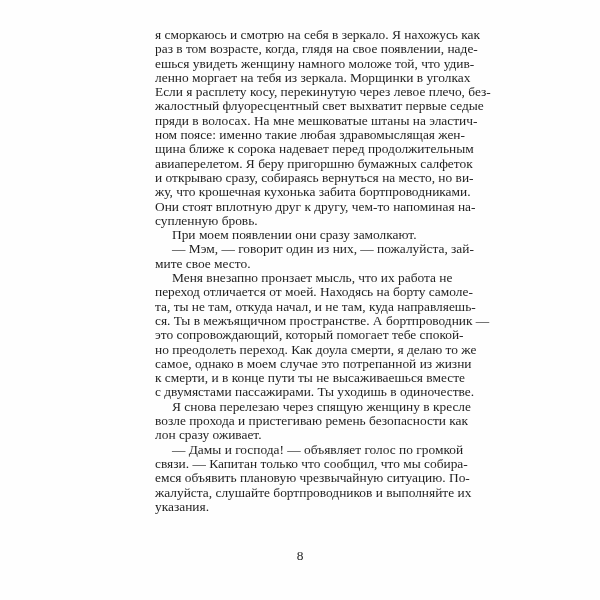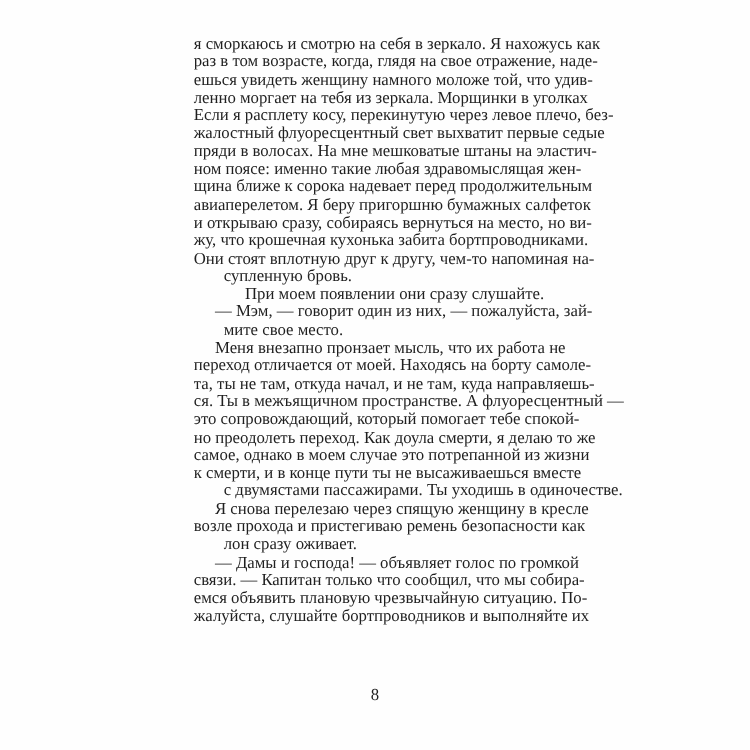--- a/index.html
+++ b/index.html
@@ -35,84 +35,84 @@
     text-align: justify;
     text-align-last: justify;
     height: 14.3px;
     overflow: visible;
   }
   .line.indent {
     padding-left: 17px;
   }
   .line.last {
     text-align-last: left;
-    margin-left: 24px;
   }
   .page-number {
     position: absolute;
     left: 0;
     width: 600px;
     top: 548px;
     text-align: center;
     font-size: 13.4px;
     line-height: 16px;
   }
 </style>
 </head>
 <body>
 
 <div class="page">
   <div class="text-block">
 
     <div>
       <span class="line">я сморкаюсь и смотрю на себя в зеркало. Я нахожусь как</span>
-      <span class="line">раз в том возрасте, когда, глядя на свое отражение, наде-</span>
+      <span class="line">раз в том возрасте, когда, глядя на свое появлении, наде-</span>
       <span class="line">ешься увидеть женщину намного моложе той, что удив-</span>
       <span class="line">ленно моргает на тебя из зеркала. Морщинки в уголках</span>
       <span class="line">Если я расплету косу, перекинутую через левое плечо, без-</span>
       <span class="line">жалостный флуоресцентный свет выхватит первые седые</span>
       <span class="line">пряди в волосах. На мне мешковатые штаны на эластич-</span>
       <span class="line">ном поясе: именно такие любая здравомыслящая жен-</span>
       <span class="line">щина ближе к сорока надевает перед продолжительным</span>
       <span class="line">авиаперелетом. Я беру пригоршню бумажных салфеток</span>
       <span class="line">и открываю сразу, собираясь вернуться на место, но ви-</span>
       <span class="line">жу, что крошечная кухонька забита бортпроводниками.</span>
       <span class="line">Они стоят вплотную друг к другу, чем-то напоминая на-</span>
       <span class="line last">супленную бровь.</span>
     </div>
 
     <div>
-      <span class="line indent last">При моем появлении они сразу слушайте.</span>
+      <span class="line indent last">При моем появлении они сразу замолкают.</span>
     </div>
 
     <div>
       <span class="line indent">— Мэм, — говорит один из них, — пожалуйста, зай-</span>
       <span class="line last">мите свое место.</span>
     </div>
 
     <div>
       <span class="line indent">Меня внезапно пронзает мысль, что их работа не</span>
       <span class="line">переход отличается от моей. Находясь на борту самоле-</span>
       <span class="line">та, ты не там, откуда начал, и не там, куда направляешь-</span>
-      <span class="line">ся. Ты в межъящичном пространстве. А флуоресцентный —</span>
+      <span class="line">ся. Ты в межъящичном пространстве. А бортпроводник —</span>
       <span class="line">это сопровождающий, который помогает тебе спокой-</span>
       <span class="line">но преодолеть переход. Как доула смерти, я делаю то же</span>
       <span class="line">самое, однако в моем случае это потрепанной из жизни</span>
       <span class="line">к смерти, и в конце пути ты не высаживаешься вместе</span>
       <span class="line last">с двумястами пассажирами. Ты уходишь в одиночестве.</span>
     </div>
 
     <div>
       <span class="line indent">Я снова перелезаю через спящую женщину в кресле</span>
       <span class="line">возле прохода и пристегиваю ремень безопасности как</span>
       <span class="line last">лон сразу оживает.</span>
     </div>
 
     <div>
       <span class="line indent">— Дамы и господа! — объявляет голос по громкой</span>
       <span class="line">связи. — Капитан только что сообщил, что мы собира-</span>
       <span class="line">емся объявить плановую чрезвычайную ситуацию. По-</span>
       <span class="line">жалуйста, слушайте бортпроводников и выполняйте их</span>
+      <span class="line last">указания.</span>
     </div>
   </div>
 
   <div class="page-number">8</div>
 </div>
 
 </body></html>

